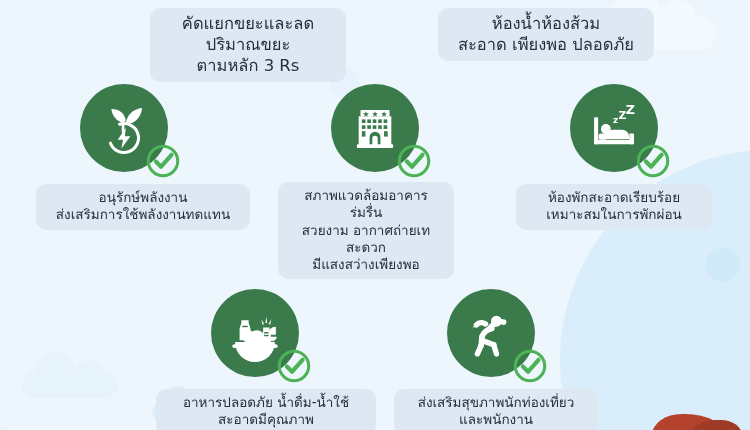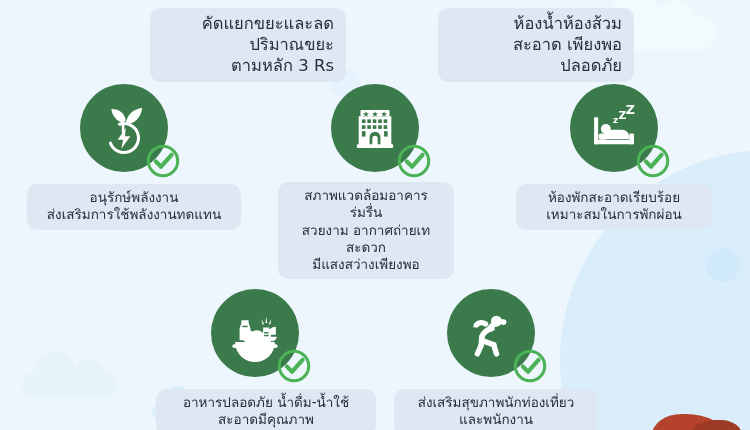--- a/index.html
+++ b/index.html
@@ -120,27 +120,27 @@
     position: absolute;
     background: #dde8f3;
     border-radius: 10px;
     color: #26303c;
     text-align: center;
     line-height: 1.28;
     padding: 5px 12px 6px;
     box-sizing: border-box;
     white-space: pre-line;
   }
-  .pill.header { font-size: 16.5px; text-align: right; }
+  .pill.header { font-size: 16.5px; }
   .pill.caption { font-size: 13.5px; }
 
   .hdr-1 { left: 150px; top: 8px;  width: 196px; }
-  .hdr-2 { left: 438px; top: 8px;  width: 196px; }
-
-  .cap-1 { left: 27px;  top: 184px; width: 214px; }
+  .hdr-2 { left: 438px; top: 8px;  width: 216px; }
+
+  .cap-1 { left: 36px;  top: 184px; width: 214px; }
   .cap-2 { left: 278px; top: 182px; width: 176px; }
   .cap-3 { left: 516px; top: 184px; width: 196px; }
   .cap-4 { left: 156px; top: 389px; width: 220px; }
   .cap-5 { left: 394px; top: 389px; width: 204px; }
 
   .badge {
     position: absolute;
     width: 88px;
     height: 88px;
   }

